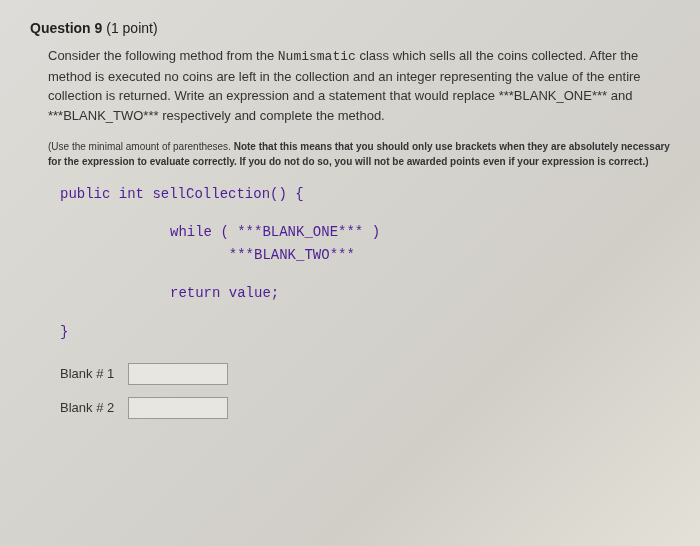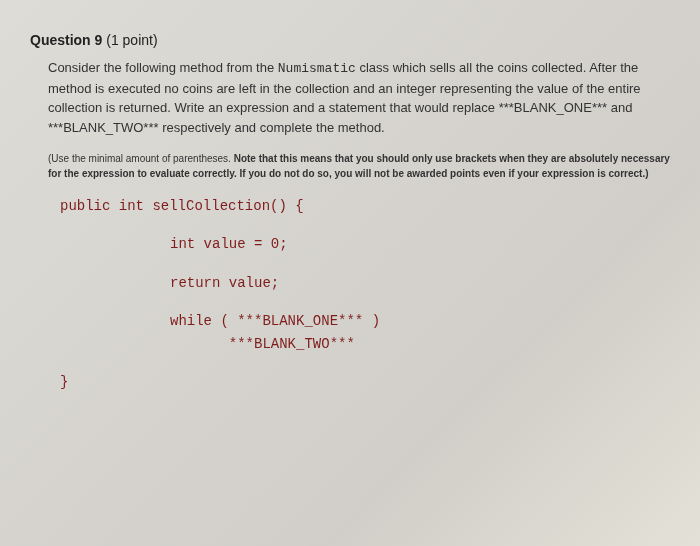--- a/index.html
+++ b/index.html
@@ -20,21 +20,20 @@
     body::before {
       content: "";
       position: absolute;
       inset: 0;
       background: linear-gradient(135deg, rgba(255,255,255,0.15) 0%, rgba(200,195,185,0.1) 40%, rgba(180,175,165,0.2) 70%, rgba(255,250,230,0.3) 100%);
       pointer-events: none;
     }
     .content {
       position: relative;
       z-index: 1;
-      margin-top: 12px;
     }
     .question-header {
       font-size: 14px;
       margin-bottom: 10px;
       color: #222;
     }
     .question-header strong {
       font-weight: bold;
     }
     .question-body {
@@ -57,21 +56,21 @@
       margin-bottom: 14px;
     }
     .note-block .bold {
       font-weight: bold;
     }
     .code-block {
       font-family: 'Courier New', monospace;
       font-size: 14px;
       margin-left: 30px;
       line-height: 1.6;
-      color: #7f1d1d;
+      color: #4c1d95;
     }
     .code-line {
       white-space: pre;
     }
     .code-indent-1 {
       padding-left: 110px;
     }
     .code-section {
       margin-bottom: 16px;
     }
@@ -116,27 +115,32 @@
 
   <div class="note-block">
     <span>(Use the minimal amount of parentheses. </span><span class="bold">Note that this means that you should only use brackets when they are absolutely necessary for the expression to evaluate correctly. If you do not do so, you will not be awarded points even if your expression is correct.)</span>
   </div>
 
   <div class="code-block">
     <div class="code-section">
       <div class="code-line">public int sellCollection() {</div>
     </div>
     <div class="code-section">
-      <div class="code-line code-indent-1">int value = 0;</div>
+      <div class="code-line code-indent-1">while ( ***BLANK_ONE*** )</div>
+      <div class="code-line code-indent-1">       ***BLANK_TWO***</div>
     </div>
     <div class="code-section">
       <div class="code-line code-indent-1">return value;</div>
-    </div>
-    <div class="code-section">
-      <div class="code-line code-indent-1">while ( ***BLANK_ONE*** )</div>
-      <div class="code-line code-indent-1">       ***BLANK_TWO***</div>
     </div>
     <div class="code-line">}</div>
   </div>
 
   <div class="blanks">
+    <div class="blank-row">
+      <span class="blank-label">Blank # 1</span>
+      <input type="text" class="blank-input" value="" style="">
+    </div>
+    <div class="blank-row">
+      <span class="blank-label">Blank # 2</span>
+      <input type="text" class="blank-input" value="" style="">
+    </div>
   </div>
 </div>
 
 </body></html>

